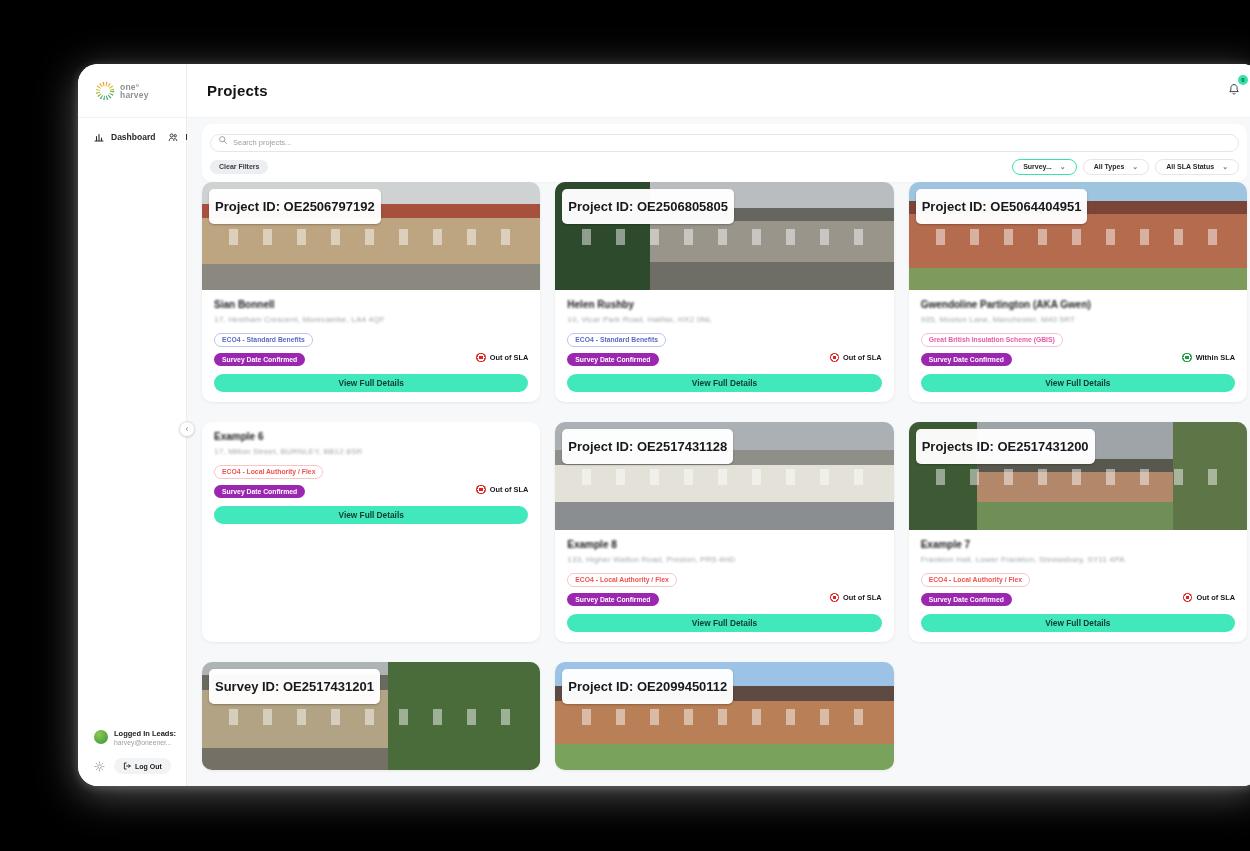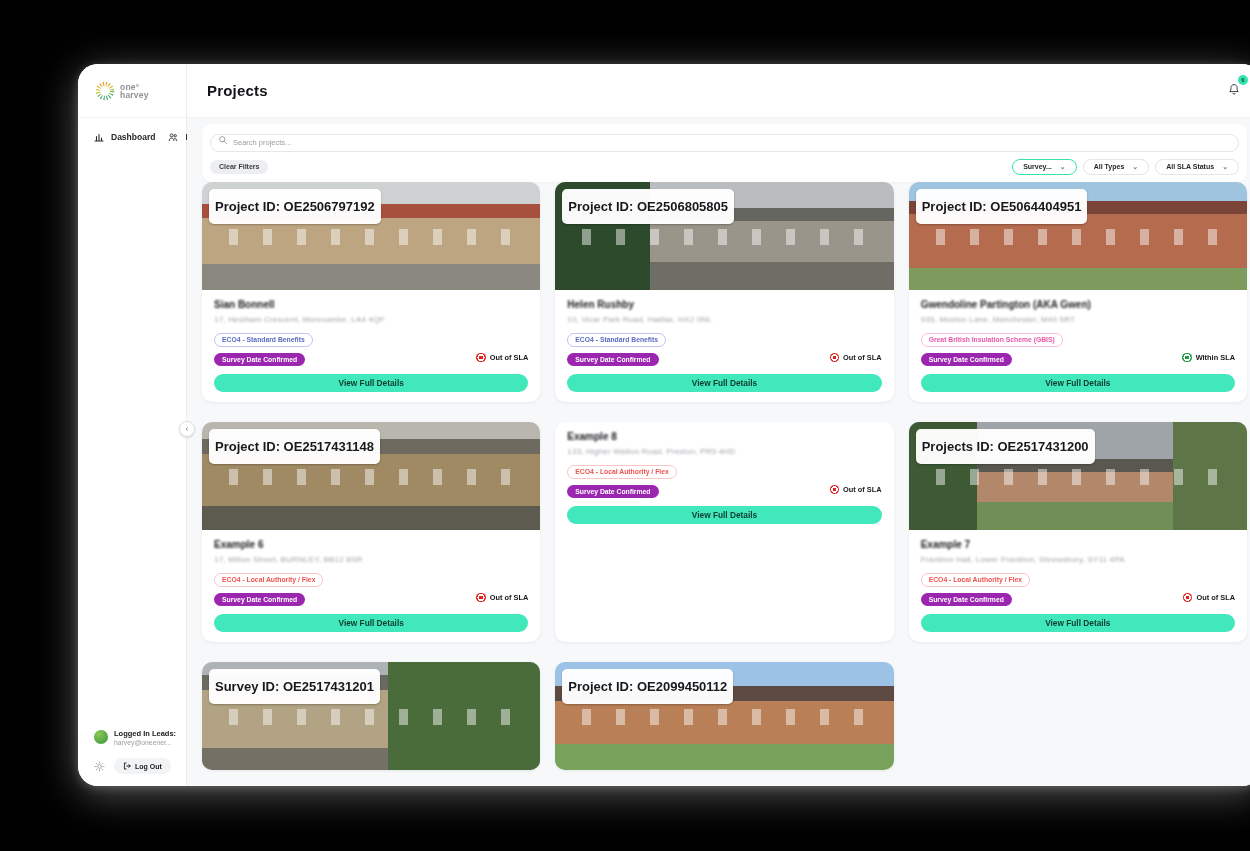--- a/index.html
+++ b/index.html
@@ -260,39 +260,39 @@
         <span class="sla sla-within">
           <span class="sla-dot"></span>
           <span class="sla-label">Within SLA</span>
         </span>
       </div>
       <button class="cta">View Full Details</button>
     </div>
   </div>
 
   <div class="card">
-    <div class="photo photo-4">
-      <div class="pid-chip pid-text">Project ID: OE2517431148</div>
-    </div>
     <div class="card-body">
       <div class="name blurred">Example 6</div>
       <div class="addr blurred">17, Milton Street, BURNLEY, BB12 8SR</div>
       <div><span class="scheme-pill scheme-red">ECO4 - Local Authority / Flex</span></div>
       <div class="status-row">
         <span class="status-pill">Survey Date Confirmed</span>
         <span class="sla sla-out">
           <span class="sla-dot"></span>
           <span class="sla-label">Out of SLA</span>
         </span>
       </div>
       <button class="cta">View Full Details</button>
     </div>
   </div>
 
   <div class="card">
+    <div class="photo photo-5">
+      <div class="pid-chip pid-text">Project ID: OE2517431128</div>
+    </div>
     <div class="card-body">
       <div class="name blurred">Example 8</div>
       <div class="addr blurred">133, Higher Walton Road, Preston, PR5 4HD</div>
       <div><span class="scheme-pill scheme-red">ECO4 - Local Authority / Flex</span></div>
       <div class="status-row">
         <span class="status-pill">Survey Date Confirmed</span>
         <span class="sla sla-out">
           <span class="sla-dot"></span>
           <span class="sla-label">Out of SLA</span>
         </span>

